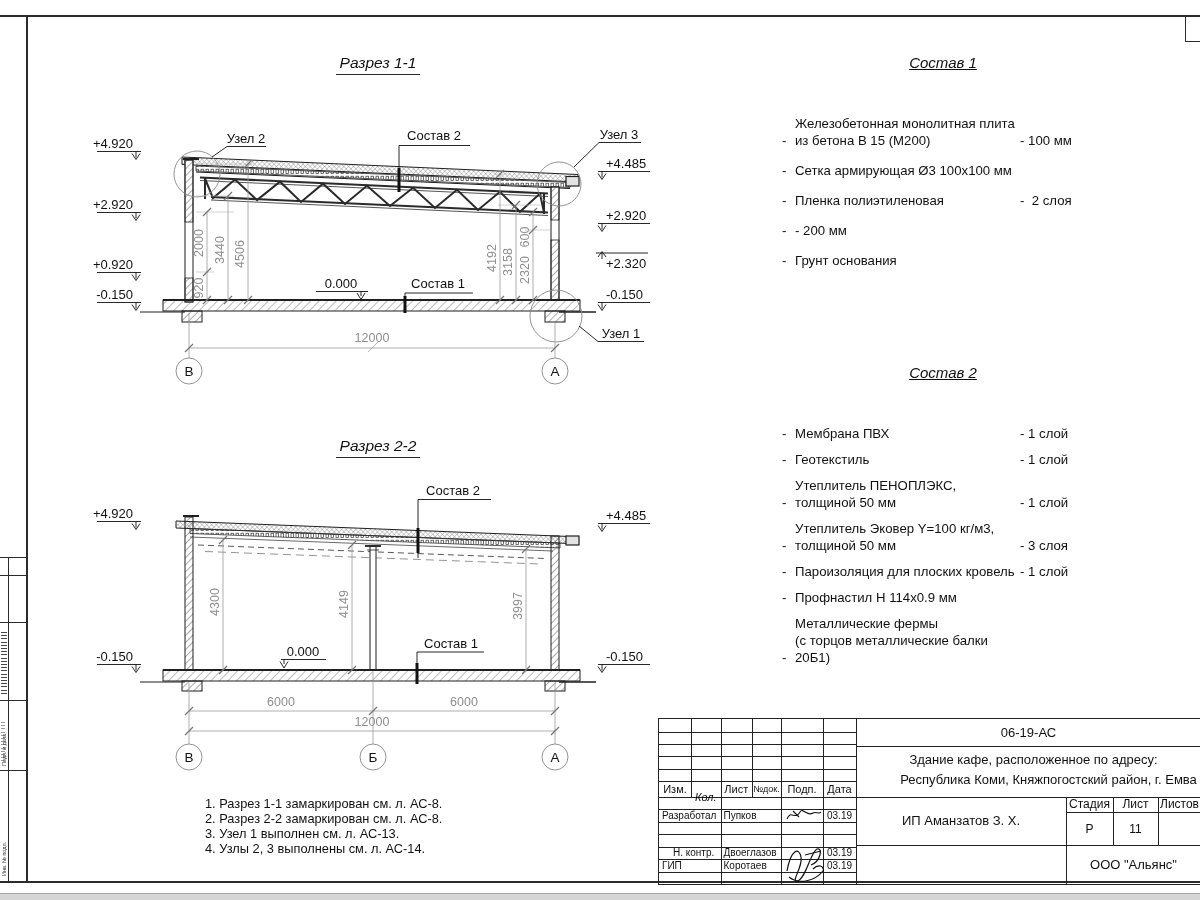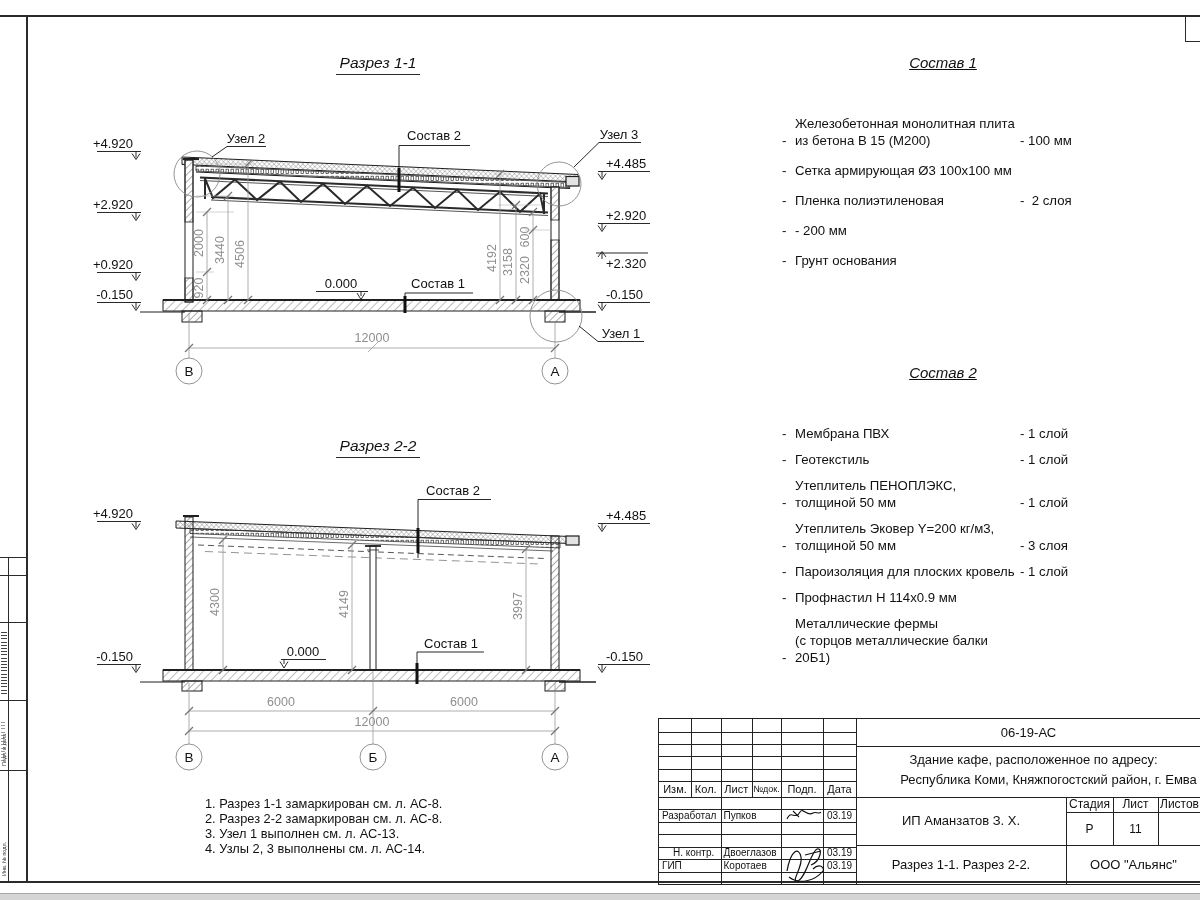--- a/index.html
+++ b/index.html
@@ -402,21 +402,21 @@
       <div class="comp-val">- 1 слой</div>
     </div>
     <div class="comp-item g2">
       <span class="dash">-</span>
       <div class="comp-name">Утеплитель ПЕНОПЛЭКС,
 толщиной 50 мм</div>
       <div class="comp-val">- 1 слой</div>
     </div>
     <div class="comp-item g2">
       <span class="dash">-</span>
-      <div class="comp-name">Утеплитель Эковер Y=200 кг/м3,
+      <div class="comp-name">Утеплитель Эковер Y=100 кг/м3,
 толщиной 50 мм</div>
       <div class="comp-val">- 3 слоя</div>
     </div>
     <div class="comp-item g2">
       <span class="dash">-</span>
       <div class="comp-name">Пароизоляция для плоских кровель</div>
       <div class="comp-val">- 1 слой</div>
     </div>
     <div class="comp-item g2">
       <span class="dash">-</span>
@@ -461,21 +461,21 @@
     <div class="v" style="left:61.5px;top:0;height:165px;"></div>
     <div class="v" style="left:93px;top:0;height:77.5px;"></div>
     <div class="v" style="left:122px;top:0;height:165px;"></div>
     <div class="v" style="left:164px;top:0;height:165px;"></div>
     <div class="v" style="left:197px;top:0;height:165px;"></div>
     <div class="v" style="left:407px;top:77.5px;height:87.5px;"></div>
     <div class="v" style="left:454px;top:77.5px;height:48.5px;"></div>
     <div class="v" style="left:499px;top:77.5px;height:48.5px;"></div>
 
     <div class="cell fs11" style="left:0;top:62px;width:32px;height:15.5px;">Изм.</div>
-    <div class="cell fs11" style="left:32px;top:62px;width:29.5px;height:15px;">Кол.</div>
+    <div class="cell fs11" style="left:32px;top:70px;width:29.5px;height:15px;font-style:italic;">Кол.</div>
     <div class="cell fs11" style="left:61.5px;top:62px;width:31.5px;height:15.5px;">Лист</div>
     <div class="cell fs9" style="left:93px;top:62px;width:29px;height:15.5px;">№док.</div>
     <div class="cell fs11" style="left:122px;top:62px;width:42px;height:15.5px;">Подп.</div>
     <div class="cell fs11" style="left:164px;top:62px;width:33px;height:15.5px;">Дата</div>
 
     <div class="cell fs10 left" style="left:0;top:90px;width:61.5px;height:12.5px;">Разработал</div>
     <div class="cell fs10 left" style="left:61.5px;top:90px;width:60.5px;height:12.5px;">Пупков</div>
     <div class="cell fs10" style="left:164px;top:90px;width:33px;height:12.5px;">03.19</div>
     <div class="cell fs10 left" style="left:11px;top:127.5px;width:61.5px;height:12.5px;">Н. контр.</div>
     <div class="cell fs10 left" style="left:61.5px;top:127.5px;width:60.5px;height:12.5px;">Двоеглазов</div>
@@ -496,18 +496,17 @@
 
     <div class="cell fs13" style="left:197px;top:0;width:345px;height:27px;">06-19-АС</div>
     <div class="cell fs13" style="left:202px;top:30px;width:345px;height:20px;">Здание кафе, расположенное по адресу:</div>
     <div class="cell fs13" style="left:197px;top:50px;width:345px;height:20px;margin-left:20px;">Республика Коми, Княжпогостский район, г. Емва</div>
     <div class="cell fs13" style="left:197px;top:77.5px;width:210px;height:48.5px;">ИП Аманзатов З. Х.</div>
     <div class="cell fs12" style="left:407px;top:77.5px;width:47px;height:15.5px;">Стадия</div>
     <div class="cell fs12" style="left:454px;top:77.5px;width:45px;height:15.5px;">Лист</div>
     <div class="cell fs12" style="left:499px;top:77.5px;width:43px;height:15.5px;">Листов</div>
     <div class="cell fs12" style="left:407px;top:93px;width:47px;height:33px;">Р</div>
     <div class="cell fs12" style="left:454px;top:93px;width:45px;height:33px;">11</div>
-    <div class="cell fs13" style="left:197px;top:126px;width:210px;height:39px;">Разрез 1-1. Разрез 2-2.</div>
     <div class="cell fs13" style="left:407px;top:126px;width:135px;height:39px;">ООО "Альянс"</div>
   </div>
 
   <div class="grayband"></div>
 </div>
 
 </body></html>

